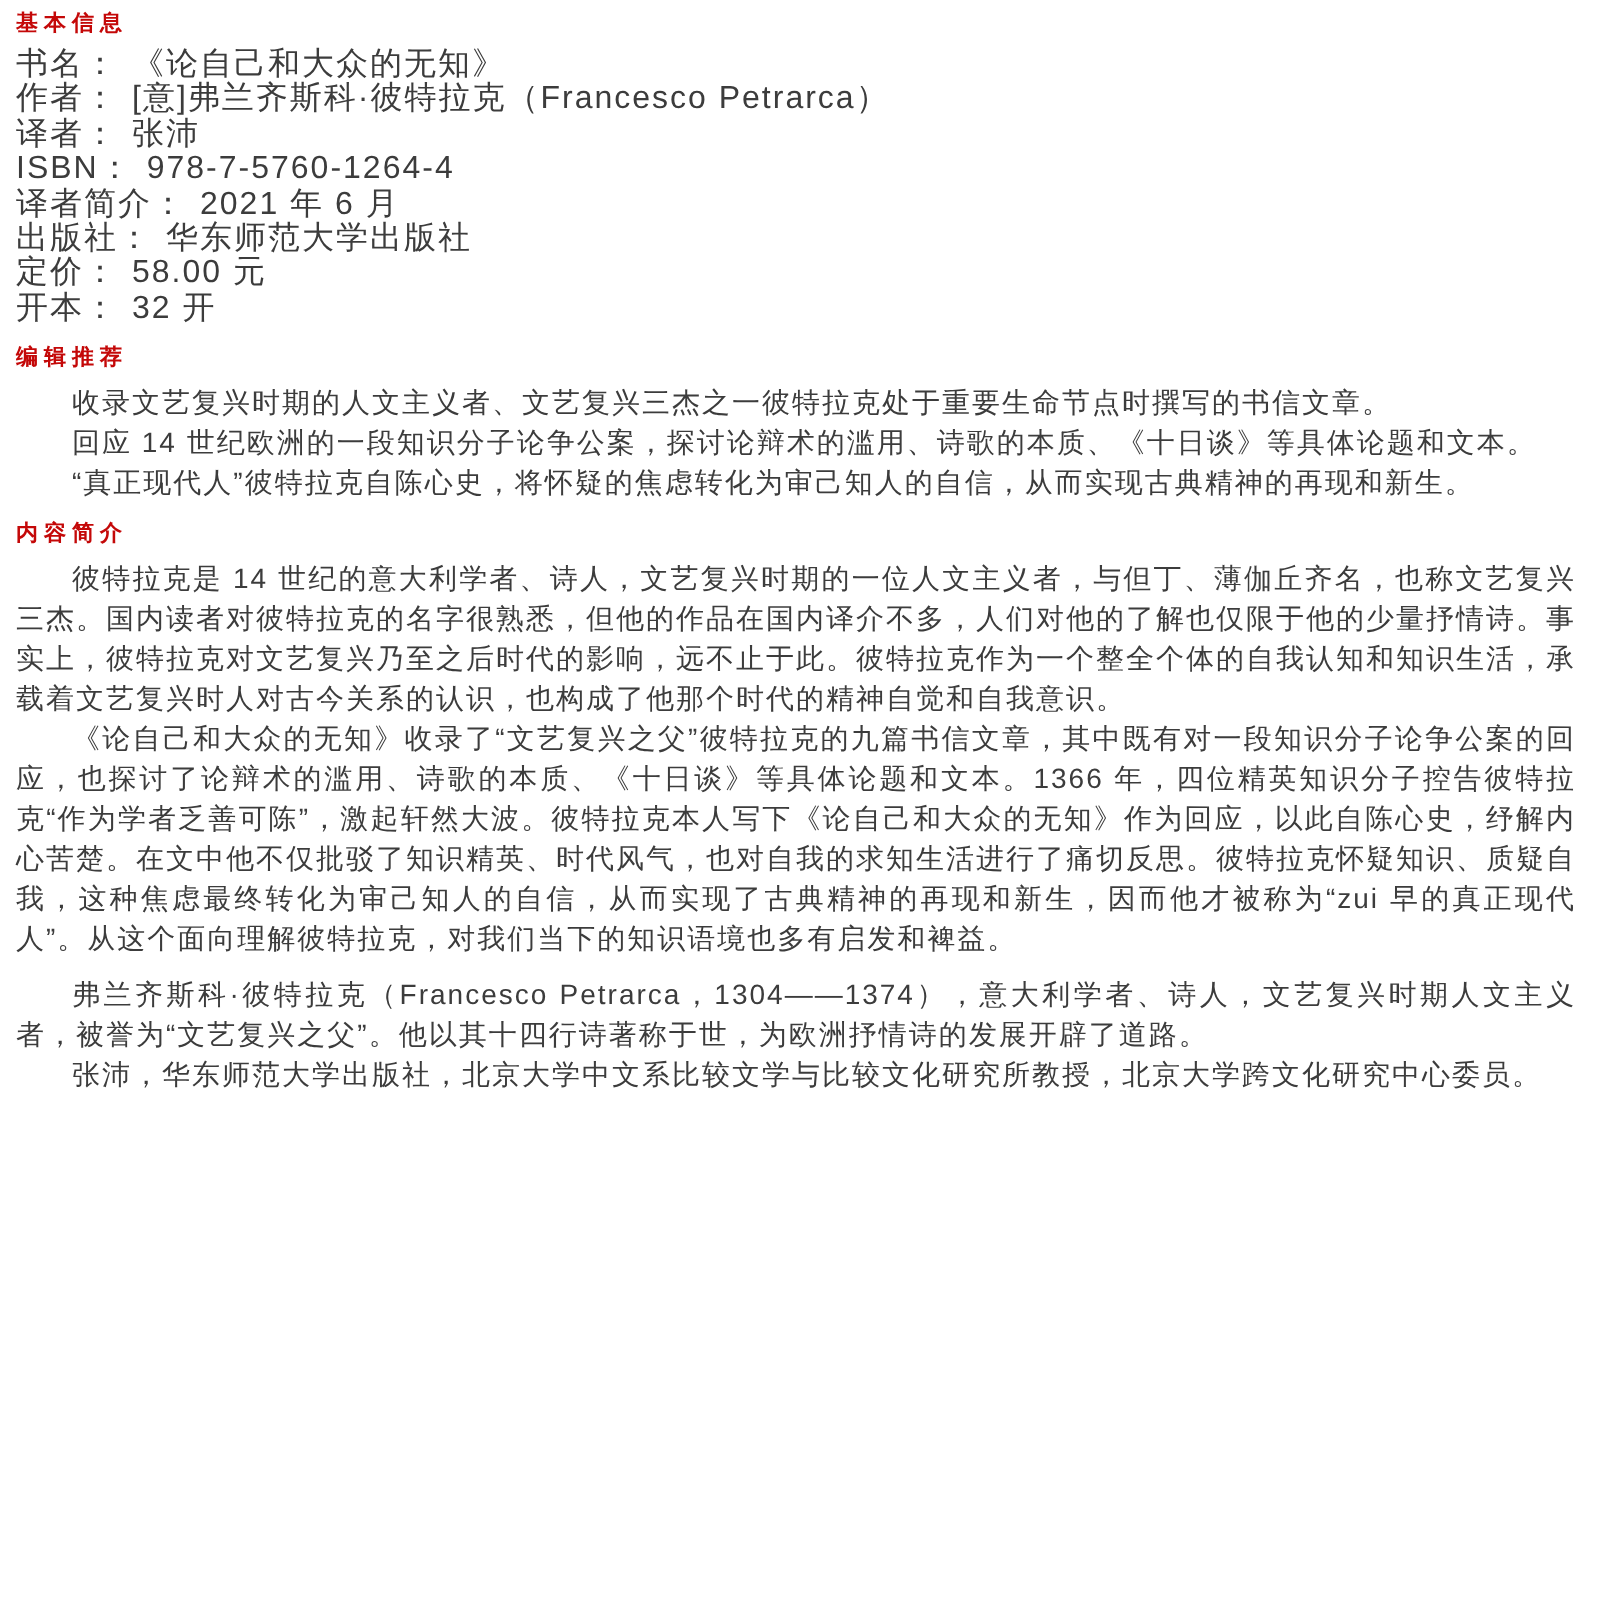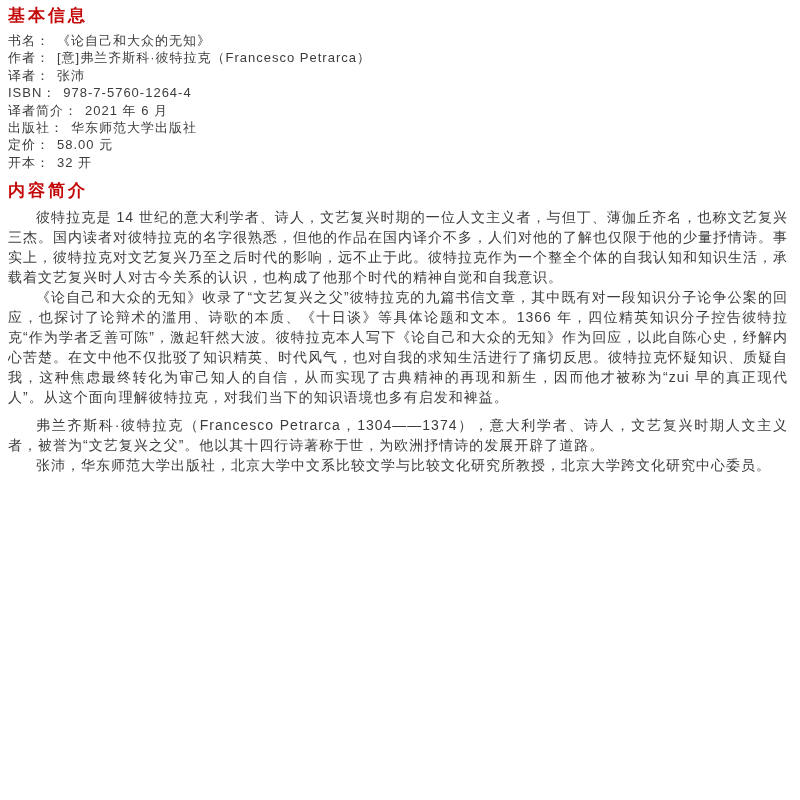--- a/index.html
+++ b/index.html
@@ -8,28 +8,28 @@
     box-sizing: border-box;
     padding: 4px 12px 0 8px;
     overflow: hidden;
     font-family: "Liberation Sans", "DejaVu Sans", sans-serif;
     color: #3c3c3c;
   }
   .section { margin: 0; }
   .section + .section { margin-top: 8px; }
   .section-heading {
     margin: 0 0 5px 0;
-    font-size: 17px;
+    font-size: 11px;
     font-weight: bold;
     letter-spacing: 3px;
     color: #c40808;
   }
   .info-line {
     margin: 0;
-    font-size: 13px;
+    font-size: 16px;
     line-height: 17.4px;
     letter-spacing: 1px;
   }
   .info-label { margin-right: 7px; }
   .para {
     margin: 0;
     font-size: 14px;
     line-height: 20px;
     letter-spacing: 1px;
     text-indent: 2em;
@@ -62,20 +62,26 @@
       <span class="info-label">出版社：</span><span>华东师范大学出版社</span>
     </p>
     <p class="info-line">
       <span class="info-label">定价：</span><span>58.00 元</span>
     </p>
     <p class="info-line">
       <span class="info-label">开本：</span><span>32 开</span>
     </p>
   </div>
 
+  <div class="section">
+    <h2 class="section-heading">编辑推荐</h2>
+    <p class="para">收录文艺复兴时期的人文主义者、文艺复兴三杰之一彼特拉克处于重要生命节点时撰写的书信文章。</p>
+    <p class="para">回应 14 世纪欧洲的一段知识分子论争公案，探讨论辩术的滥用、诗歌的本质、《十日谈》等具体论题和文本。</p>
+    <p class="para">“真正现代人”彼特拉克自陈心史，将怀疑的焦虑转化为审己知人的自信，从而实现古典精神的再现和新生。</p>
+  </div>
 
   <div class="section">
     <h2 class="section-heading">内容简介</h2>
     <p class="para">彼特拉克是 14 世纪的意大利学者、诗人，文艺复兴时期的一位人文主义者，与但丁、薄伽丘齐名，也称文艺复兴三杰。国内读者对彼特拉克的名字很熟悉，但他的作品在国内译介不多，人们对他的了解也仅限于他的少量抒情诗。事实上，彼特拉克对文艺复兴乃至之后时代的影响，远不止于此。彼特拉克作为一个整全个体的自我认知和知识生活，承载着文艺复兴时人对古今关系的认识，也构成了他那个时代的精神自觉和自我意识。</p>
     <p class="para">《论自己和大众的无知》收录了“文艺复兴之父”彼特拉克的九篇书信文章，其中既有对一段知识分子论争公案的回应，也探讨了论辩术的滥用、诗歌的本质、《十日谈》等具体论题和文本。1366 年，四位精英知识分子控告彼特拉克“作为学者乏善可陈”，激起轩然大波。彼特拉克本人写下《论自己和大众的无知》作为回应，以此自陈心史，纾解内心苦楚。在文中他不仅批驳了知识精英、时代风气，也对自我的求知生活进行了痛切反思。彼特拉克怀疑知识、质疑自我，这种焦虑最终转化为审己知人的自信，从而实现了古典精神的再现和新生，因而他才被称为“zui 早的真正现代人”。从这个面向理解彼特拉克，对我们当下的知识语境也多有启发和裨益。</p>
   </div>
 
   <div class="section">
     <p class="para">弗兰齐斯科·彼特拉克（Francesco Petrarca，1304——1374），意大利学者、诗人，文艺复兴时期人文主义者，被誉为“文艺复兴之父”。他以其十四行诗著称于世，为欧洲抒情诗的发展开辟了道路。</p>
     <p class="para">张沛，华东师范大学出版社，北京大学中文系比较文学与比较文化研究所教授，北京大学跨文化研究中心委员。</p>

